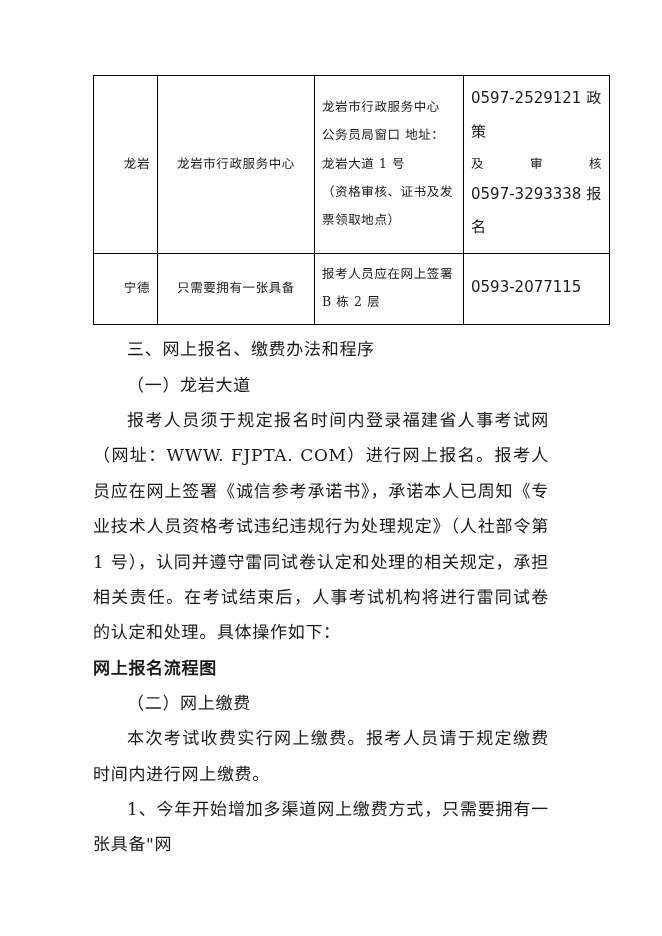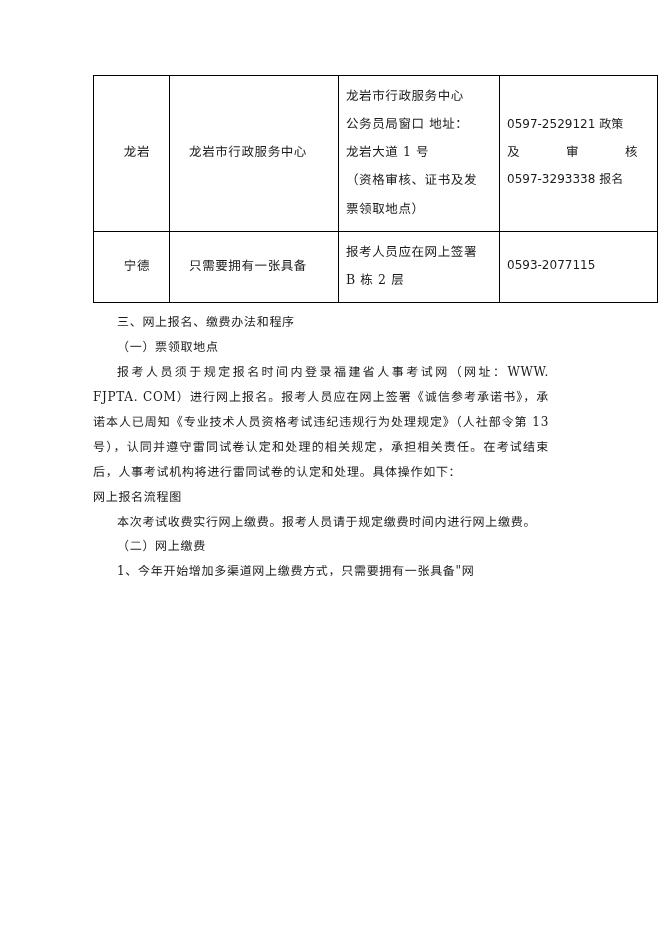--- a/index.html
+++ b/index.html
@@ -29,56 +29,56 @@
 
   
   table.contact-table {
     border-collapse: collapse;
     width: 456px;
     table-layout: fixed;
     margin: 0;
   }
   table.contact-table td {
     border: 1px solid #000000;
-    padding: 6px 19px 8px 7px;
+    padding: 6px 7px 8px 7px;
     vertical-align: middle;
     font-size: 12.5px;
     line-height: 2.25;
     letter-spacing: 0.6px;
     font-family: "DejaVu Serif", "Liberation Serif", serif;
     word-break: break-word;
   }
   td.col-city    { width: 49px;  text-align: right; padding-left: 2px; padding-right: 2px; }
   td.col-org     { width: 142px; text-align: center; }
   td.col-addr    { width: 134px; text-align: left; }
   td.col-phone   { width: 131px; text-align: left; }
 
   .cellline { display: block; white-space: normal; }
   .cellline.justify {
     text-align: justify;
     text-align-last: justify;
   }
   .tel {
     font-family: "DejaVu Sans", "Liberation Sans", sans-serif;
-    font-size: 12px;
+    font-size: 15px;
     letter-spacing: 0;
   }
 
   
   .para {
-    font-size: 12px;
+    font-size: 17px;
     line-height: 2.08;
     letter-spacing: 0.7px;
     text-align: justify;
     text-justify: inter-character;
     margin: 0;
     font-family: "DejaVu Serif", "Liberation Serif", serif;
   }
   .para.indent  { text-indent: 2em; }
-  .para.noindent{ text-indent: 0; }
+  .para.noindent{ text-indent: 0; font-weight: bold; }
   .gap-top-head { margin-top: 7px; }
 </style>
 </head>
 <body>
 
 <div class="page">
   <div class="content">
 
     <table class="contact-table">
       <tbody>
@@ -108,26 +108,26 @@
           <td class="col-phone">
             <span class="cellline tel">0593-2077115</span>
           </td>
         </tr>
       </tbody>
     </table>
 
     <p class="para indent gap-top-head">三、网上报名、缴费办法和程序</p>
 
 
-    <p class="para indent">（一）票领取地点</p>
+    <p class="para indent">（一）龙岩大道</p>
 
-    <p class="para indent">报考人员须于规定报名时间内登录福建省人事考试网（网址：WWW. FJPTA. COM）进行网上报名。报考人员应在网上签署《诚信参考承诺书》，承诺本人已周知《专业技术人员资格考试违纪违规行为处理规定》（人社部令第 13 号），认同并遵守雷同试卷认定和处理的相关规定，承担相关责任。在考试结束后，人事考试机构将进行雷同试卷的认定和处理。具体操作如下：</p>
+    <p class="para indent">报考人员须于规定报名时间内登录福建省人事考试网（网址：WWW. FJPTA. COM）进行网上报名。报考人员应在网上签署《诚信参考承诺书》，承诺本人已周知《专业技术人员资格考试违纪违规行为处理规定》（人社部令第 1 号），认同并遵守雷同试卷认定和处理的相关规定，承担相关责任。在考试结束后，人事考试机构将进行雷同试卷的认定和处理。具体操作如下：</p>
 
     <p class="para noindent">网上报名流程图</p>
 
+    <p class="para indent">（二）网上缴费</p>
+
     <p class="para indent">本次考试收费实行网上缴费。报考人员请于规定缴费时间内进行网上缴费。</p>
-
-    <p class="para indent">（二）网上缴费</p>
 
     <p class="para indent">1、今年开始增加多渠道网上缴费方式，只需要拥有一张具备"网</p>
 
   </div>
 </div>
 
 </body></html>

